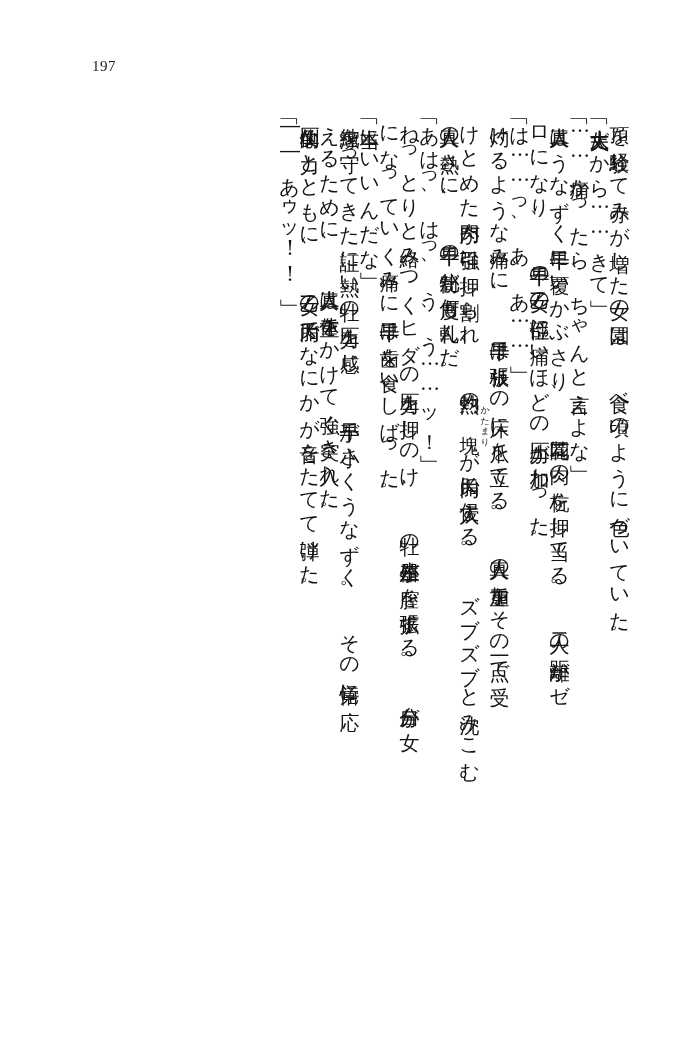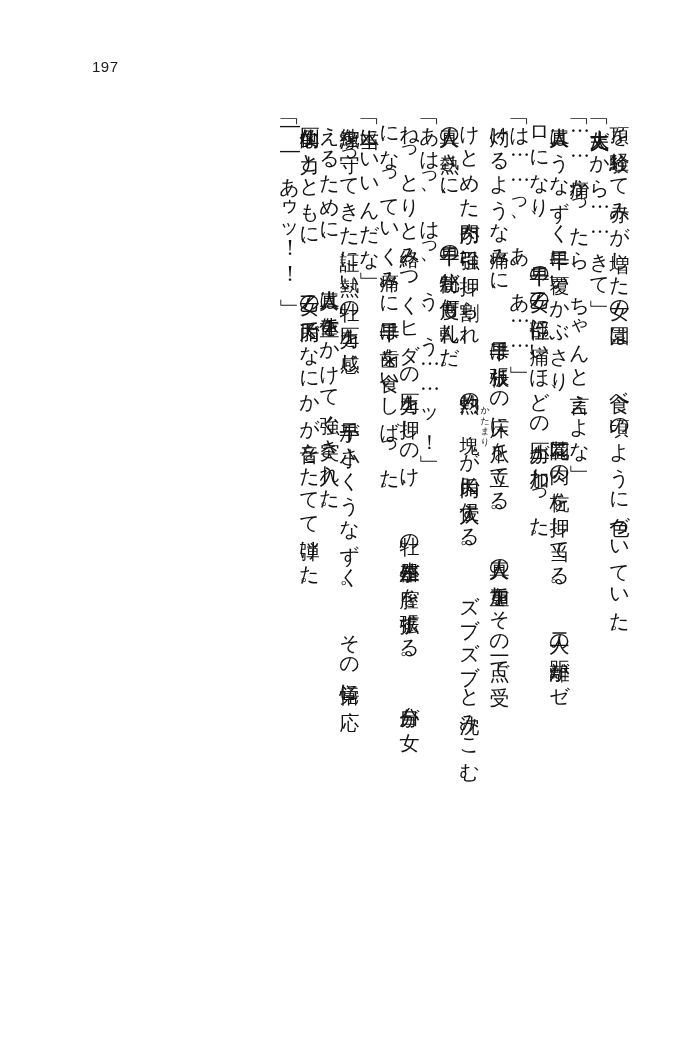--- a/index.html
+++ b/index.html
@@ -25,21 +25,21 @@
     background: #ffffff;
   }
 
   .page-number {
     position: absolute;
     top: 58px;
     left: 92px;
     font-size: 15px;
     letter-spacing: 0.5px;
     color: #1a1a1a;
-    font-family: Liberation Sans, sans-serif;
+    font-family: Liberation Serif, serif;
   }
 
   
   .body-text {
     position: absolute;
     top: 112px;
     left: 60px;
     width: 570px;
     height: 880px;
     writing-mode: vertical-rl;

